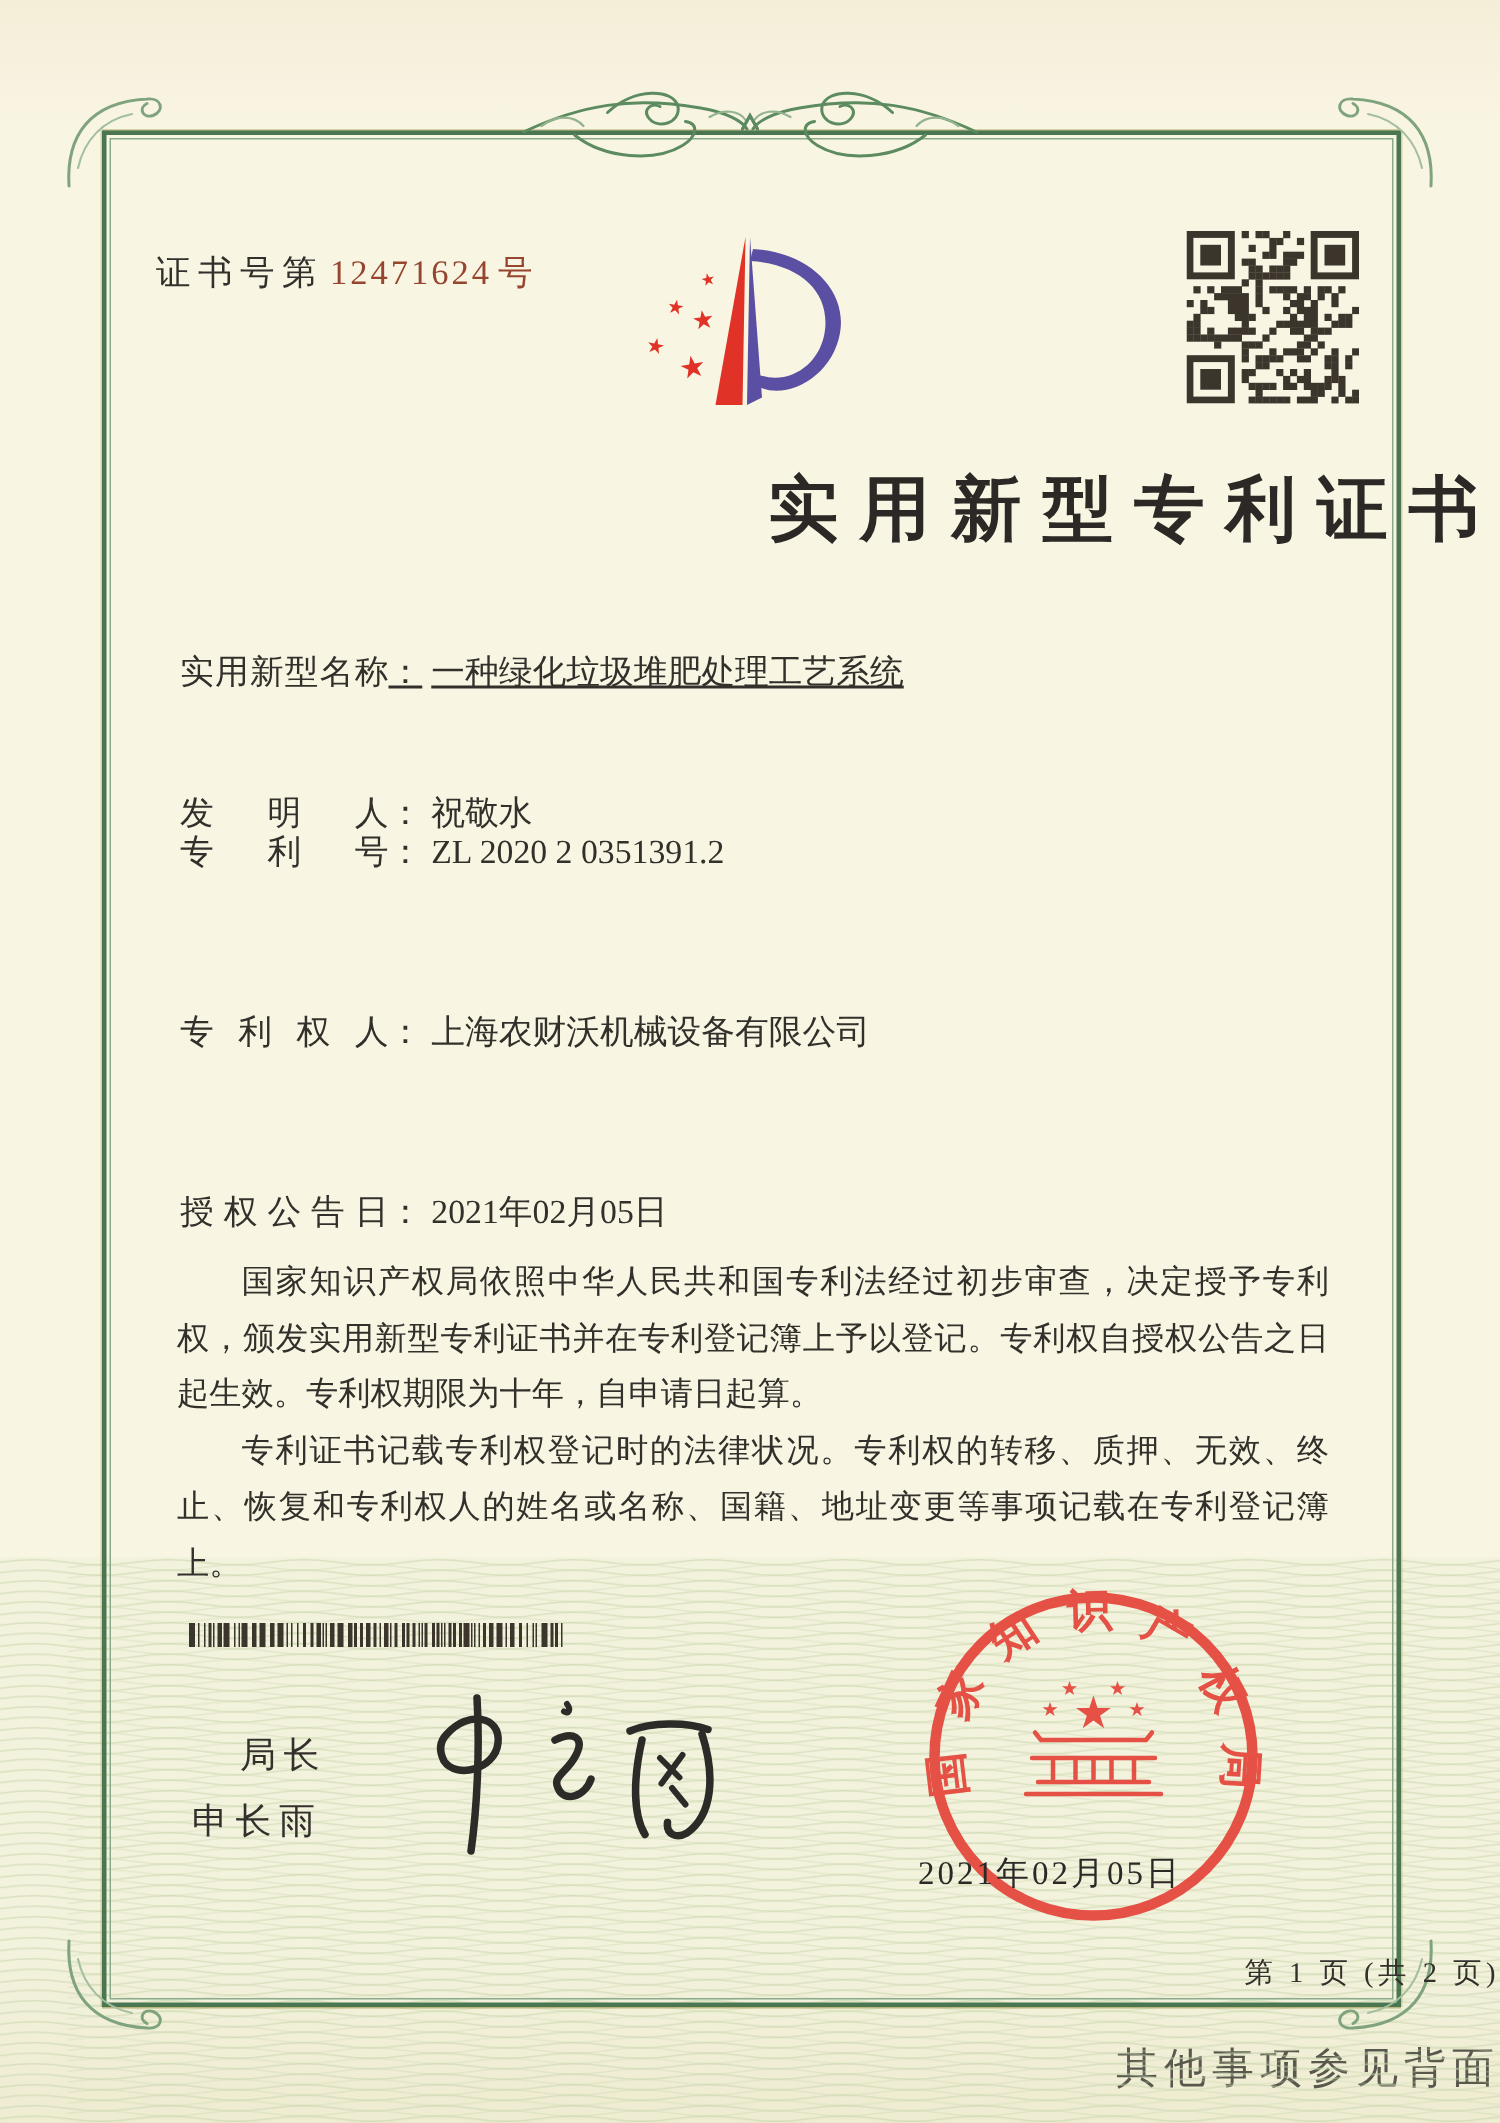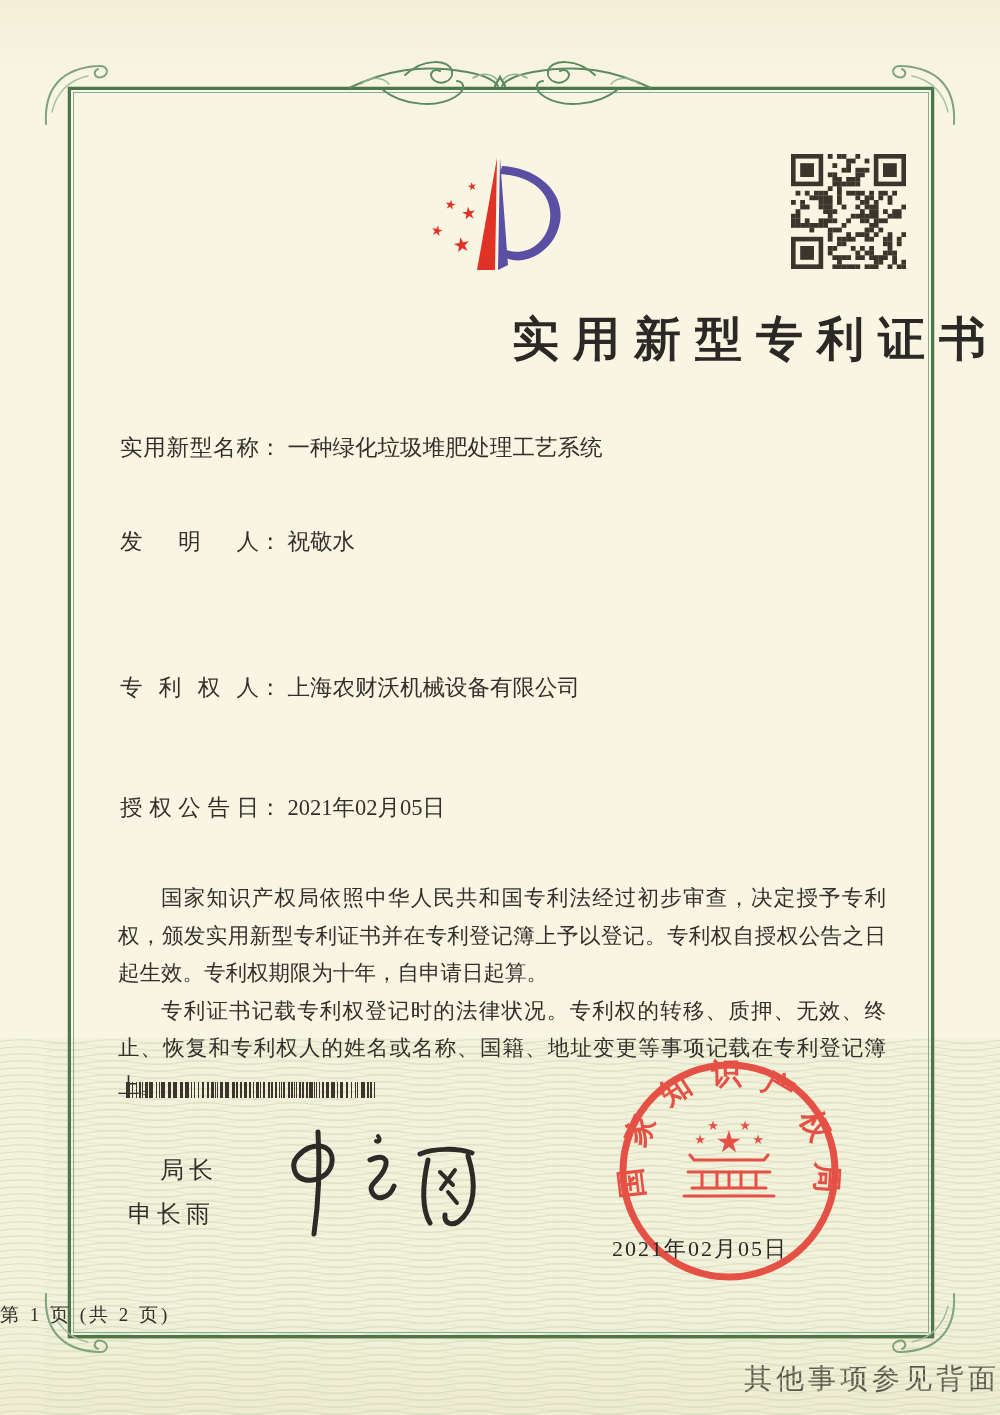--- a/index.html
+++ b/index.html
@@ -18,26 +18,26 @@
   .certno .suf{color:#96452f;}
   
   .title{left:0;right:0;top:308px;text-align:right;font-size:47px;font-weight:600;
     letter-spacing:14px;padding-left:14px;color:#2b2825;}
   
   .row{left:120px;width:800px;font-size:22.5px;white-space:nowrap;z-index:3;}
   .flabel{display:inline-block;width:139px;text-align:justify;text-align-last:justify;vertical-align:bottom;}
   .colon{margin-right:6px;}
   .pair2{position:absolute;left:368px;top:0;white-space:nowrap;}
   
-  .paras{left:118px;top:836px;width:768px;font-size:21.5px;line-height:37.5px;text-align:justify;margin-top:44px;}
+  .paras{left:118px;top:836px;width:768px;font-size:21.5px;line-height:37.5px;text-align:justify;}
   .paras p{margin:0;text-indent:2em;}
   
   .officials{left:128px;font-size:24px;letter-spacing:5px;z-index:4;}
   .sealdate{left:612px;top:1234px;font-size:22px;letter-spacing:2px;z-index:5;color:#2b2825;}
-  .pageinfo{left:0;right:0;top:1302px;text-align:left;font-size:19px;letter-spacing:3px;z-index:4;}
+  .pageinfo{left:0;right:0;top:1302px;text-align:right;font-size:19px;letter-spacing:3px;z-index:4;}
   .backnote{left:0;right:0;top:1360px;text-align:right;font-size:28px;letter-spacing:4px;}
   svg{display:block;}
 </style>
 </head>
 <body>
 
 <div class="page">
 
   <svg class="abs" style="left:0;top:1038px;z-index:1;" width="1000" height="377">
     <defs>
@@ -86,20 +86,23 @@
         <path d="M60,23 C78,6 104,7 107,19 C109,30 93,35 87,26 C84,21 89,16 95,19"></path>
         <path d="M38,38 C58,54 92,56 110,45 C120,39 121,30 112,29"></path>
         <path d="M16,32 C26,24 38,25 44,32" stroke="#94b48f" stroke-width="1.5"></path>
         <path d="M128,26 C138,20 148,22 152,28" stroke="#94b48f" stroke-width="1.5"></path>
         <path d="M150,34 L155,25 L160,34"></path>
       </g>
       <use href="#lhalf" transform="translate(310,0) scale(-1,1)"></use>
     </g>
   </svg>
 
+  <div class="abs content certno">
+    <span>证书号第</span><span class="num">12471624</span><span class="suf">号</span>
+  </div>
 
   <svg class="abs content" style="left:422px;top:150px;" width="152" height="128" viewBox="0 0 152 128">
     <path d="M80,16 C118,18 143,44 138,72 C133,101 103,117 84,108 C80,106 80,103 82,99 C101,108 125,95 128,70 C131,45 112,26 78,24 Z" fill="#5a4fa2"></path>
     <polygon points="75,8 55,120 73,120" fill="#e03226"></polygon>
     <polygon points="78,8 76,120 86,115" fill="#5a4fa2"></polygon>
     <text x="46" y="41" font-size="11" fill="#e03226" transform="rotate(-12 46 41)">★</text>
     <text x="22" y="58" font-size="13" fill="#e03226" transform="rotate(10 22 58)">★</text>
     <text x="40" y="70" font-size="17" fill="#e03226" transform="rotate(-8 40 70)">★</text>
     <text x="8" y="84" font-size="14" fill="#e03226" transform="rotate(12 8 84)">★</text>
     <text x="32" y="103" font-size="20" fill="#e03226" transform="rotate(-10 32 103)">★</text>
@@ -308,25 +311,28 @@
         <rect x="87.39999999999999" y="4.6" width="23" height="23" fill="#f9f5e3"></rect>
         <rect x="92" y="9.2" width="13.799999999999999" height="13.799999999999999" fill="#3b352c"></rect>
         <rect x="0" y="82.8" width="32.199999999999996" height="32.199999999999996" fill="#3b352c"></rect>
         <rect x="4.6" y="87.39999999999999" width="23" height="23" fill="#f9f5e3"></rect>
         <rect x="9.2" y="92" width="13.799999999999999" height="13.799999999999999" fill="#3b352c"></rect>
       </svg>
   </div>
 
   <div class="abs content title">实用新型专利证书</div>
 
-  <div class="abs row" style="top:432px;">
+  <div class="abs row" style="top:432px;text-decoration:underline;">
     <span class="flabel">实用新型名称</span><span class="colon">：</span><span>一种绿化垃圾堆肥处理工艺系统</span>
   </div>
   <div class="abs row" style="top:492px;margin-top:34px;">
     <span class="flabel">发明人</span><span class="colon">：</span><span>祝敬水</span>
+  </div>
+  <div class="abs row" style="top:552px;">
+    <span class="flabel">专利号</span><span class="colon">：</span><span>ZL 2020 2 0351391.2</span>
   </div>
   <div class="abs row" style="top:672px;">
     <span class="flabel">专利权人</span><span class="colon">：</span><span>上海农财沃机械设备有限公司</span>
   </div>
   <div class="abs row" style="top:792px;">
     <span class="flabel">授权公告日</span><span class="colon">：</span><span>2021年02月05日</span>
   </div>
 
   <div class="abs content paras">
     <p>国家知识产权局依照中华人民共和国专利法经过初步审查，决定授予专利权，颁发实用新型专利证书并在专利登记簿上予以登记。专利权自授权公告之日起生效。专利权期限为十年，自申请日起算。</p>

